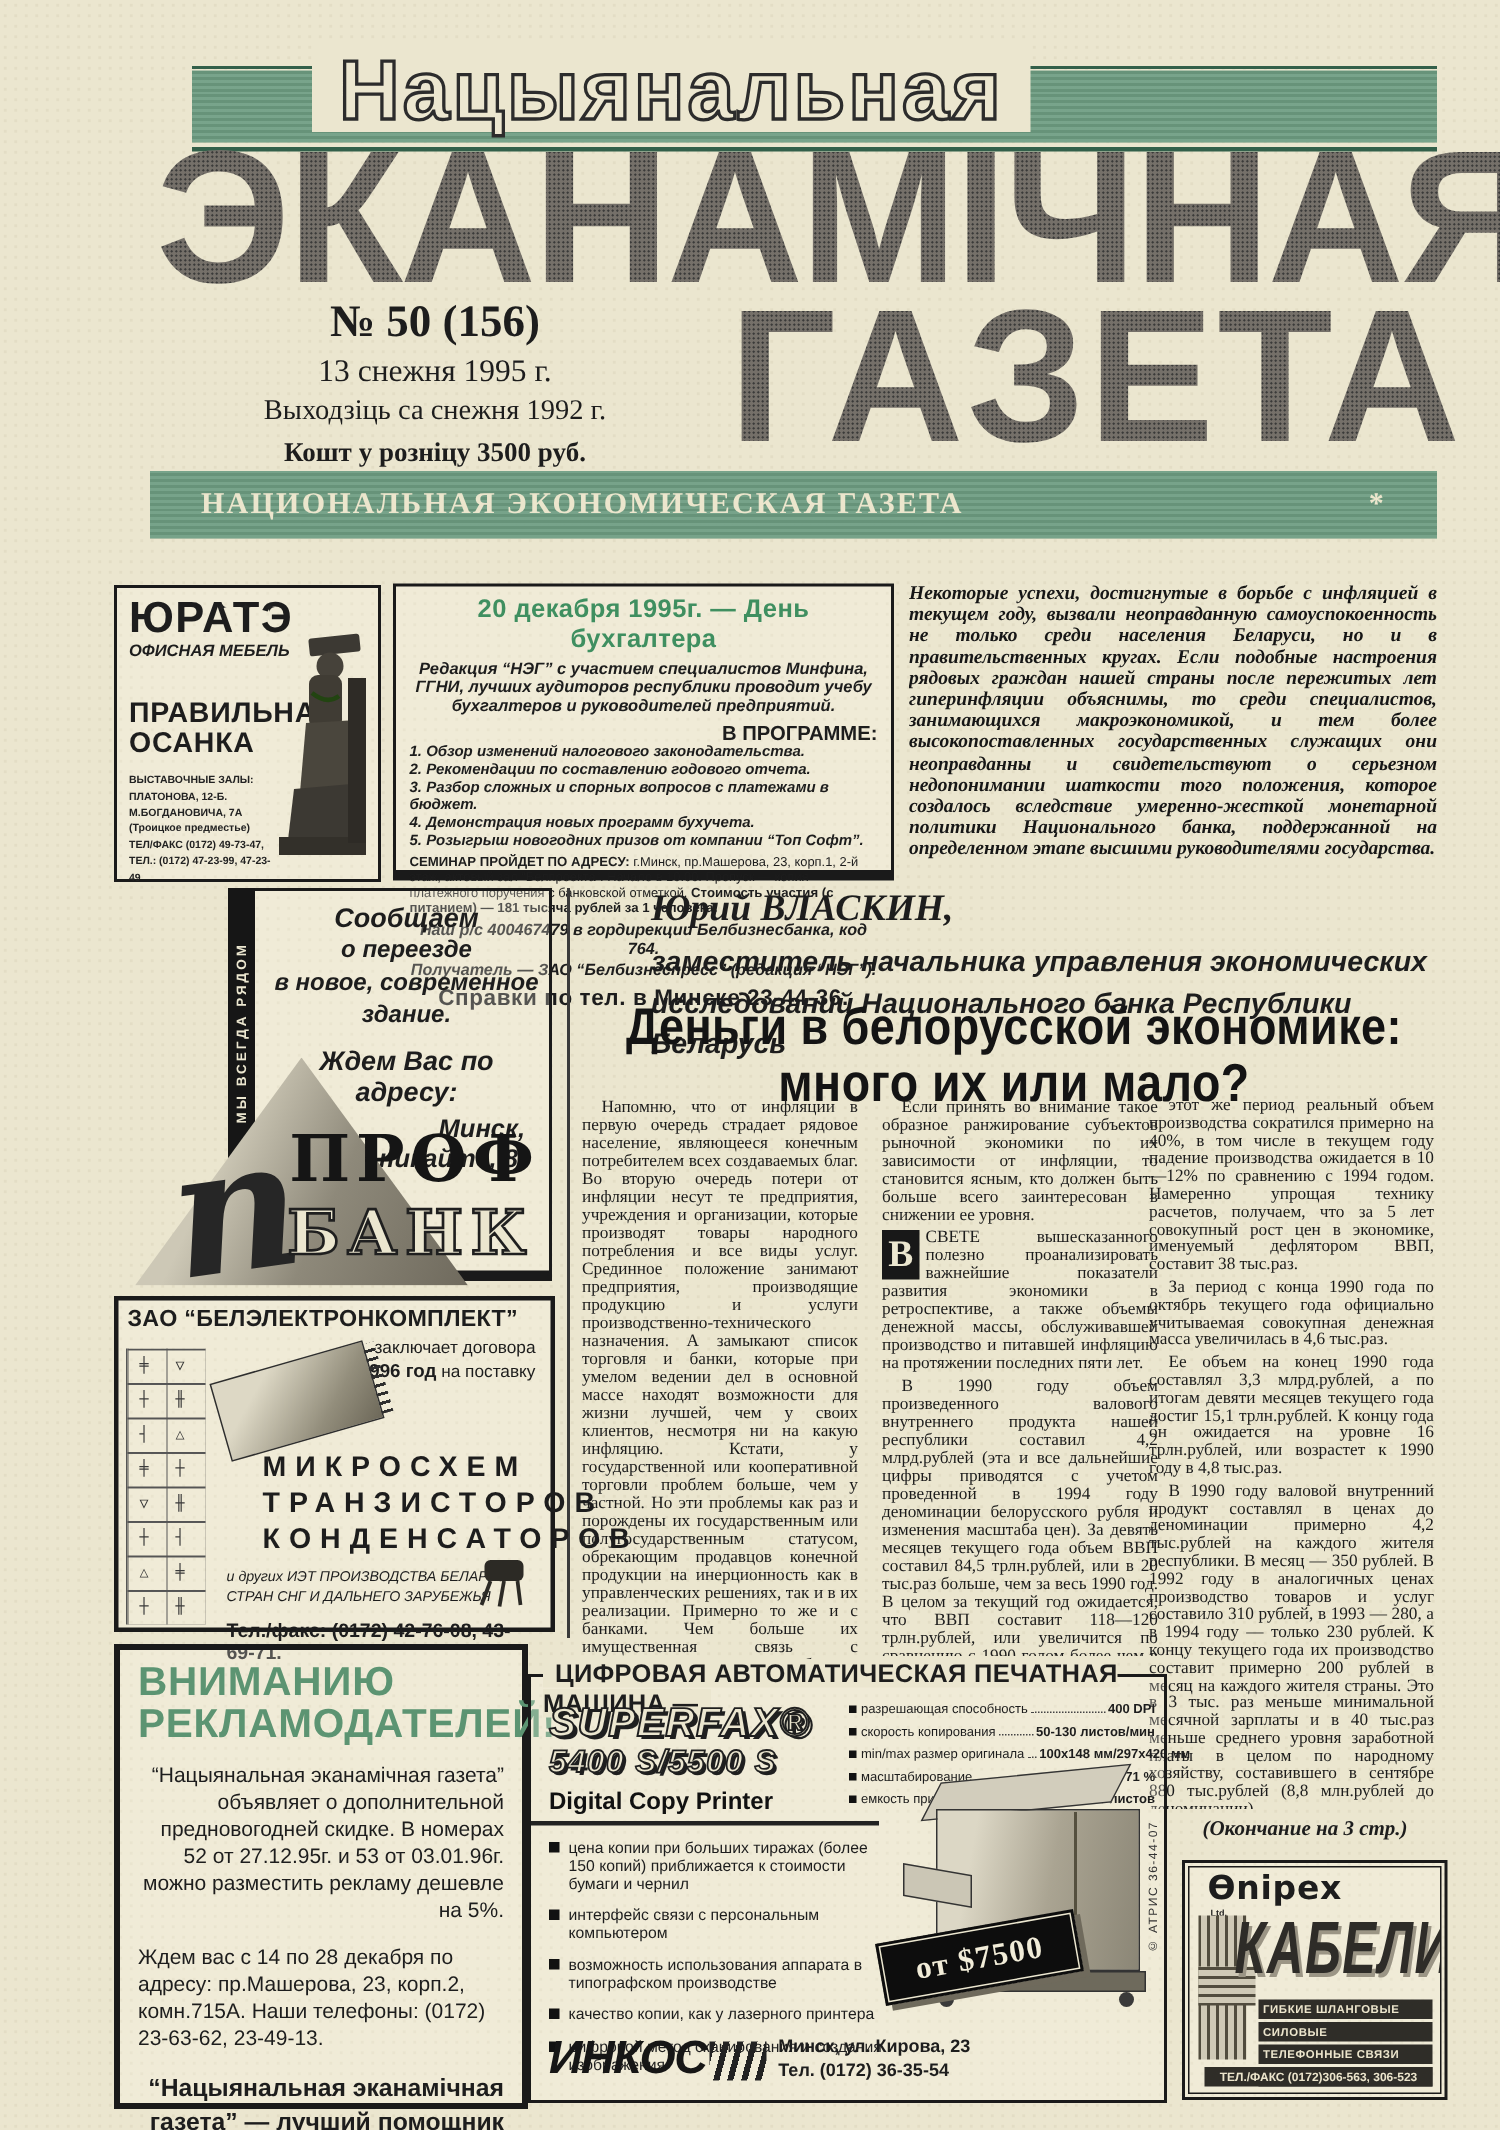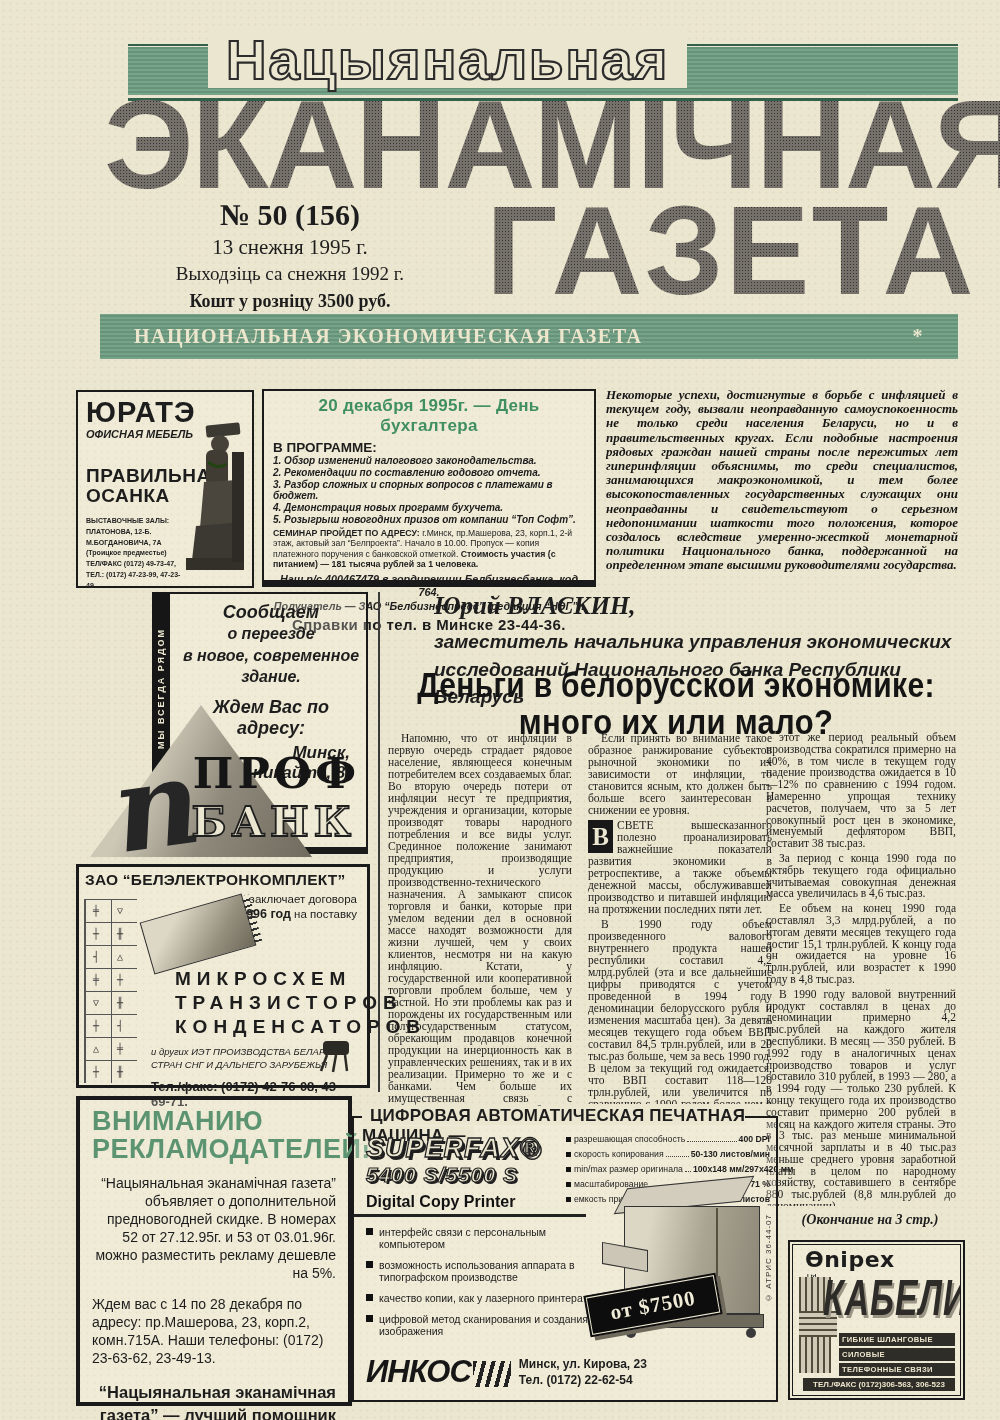--- a/index.html
+++ b/index.html
@@ -39,21 +39,21 @@
   .jur-crown{position:absolute;left:58px;top:2px;font-size:9px;letter-spacing:3px;color:#222;}
   .jur-tag{font-weight:700;font-style:italic;font-size:11px;margin-top:1px;}
   .jur-head{font-weight:700;font-size:19px;line-height:1.05;margin-top:26px;letter-spacing:.5px;}
   .jur-info{margin-top:10px;font-size:7px;font-weight:700;line-height:1.55;color:#222;width:96px;}
   .statue{position:absolute;right:4px;top:30px;}
 
   
   .seminar{padding:5px 9px 4px;border-width:2.5px 2.5px 7px 2.5px;}
   .sem-title{color:#3f8f60;font-weight:700;font-size:17px;text-align:center;letter-spacing:.3px;}
   .sem-intro{font-weight:700;font-style:italic;font-size:11px;text-align:center;line-height:1.12;margin-top:4px;}
-  .sem-label{font-weight:700;font-size:13.5px;margin-top:4px;}
+  .sem-label{font-weight:700;font-size:13.5px;margin-top:4px;text-align:right;}
   .sem-item{font-weight:700;font-style:italic;font-size:10px;line-height:1.18;}
   .sem-details{font-size:8.6px;line-height:1.2;margin-top:2px;}
   .sem-details b{font-size:8.8px;}
   .sem-acc{font-style:italic;font-weight:700;font-size:10.8px;text-align:center;line-height:1.25;margin-top:3px;}
   .sem-phone{font-weight:700;font-size:15px;text-align:center;margin-top:3px;letter-spacing:.4px;}
 
   
   .lede{font-family:"Liberation Serif",serif;font-weight:700;font-style:italic;
         font-size:13px;line-height:14.2px;text-align:justify;color:#161616;}
   .author{font-family:"Liberation Serif",serif;font-weight:700;font-style:italic;font-size:25px;}
@@ -230,20 +230,21 @@
         <path d="M20 104 L66 100 L68 136 L16 138 Z" fill="#3c3933"></path>
         <rect x="10" y="136" width="58" height="12" fill="#33302a"></rect>
         <rect x="56" y="30" width="12" height="110" fill="#2e2b26"></rect>
         <path d="M32 40 q10 8 18 2" stroke="#241" stroke-width="3" fill="none"></path>
       </svg>
     </div>
   </div>
 
   <div class="abs box seminar" style="left:262px;top:389px;width:334px;height:198px;">
     <div class="sem-title">20 декабря 1995г. — День бухгалтера</div>
+    <div class="sem-intro">Редакция “НЭГ” с участием специалистов Минфина, ГГНИ, лучших аудиторов республики проводит учебу бухгалтеров и руководителей предприятий.</div>
     <div class="sem-label">В ПРОГРАММЕ:</div>
     <div>
       <div class="sem-item">1. Обзор изменений налогового законодательства.</div>
       <div class="sem-item">2. Рекомендации по составлению годового отчета.</div>
       <div class="sem-item">3. Разбор сложных и спорных вопросов с платежами в бюджет.</div>
       <div class="sem-item">4. Демонстрация новых программ бухучета.</div>
       <div class="sem-item">5. Розыгрыш новогодних призов от компании “Топ Софт”.</div>
     </div>
     <div class="sem-details">
       <b>СЕМИНАР ПРОЙДЕТ ПО АДРЕСУ:</b><span> г.Минск, пр.Машерова, 23, корп.1, 2-й этаж, актовый зал “Белпроекта”. Начало в 10.00. Пропуск — копия платежного поручения с банковской отметкой.</span><b> Стоимость участия (с питанием) — 181 тысяча рублей за 1 человека.</b>
@@ -388,20 +389,21 @@
           <span class="val">92; 86; 82; 71 %</span>
       </div>
       <div class="spec-row">
         <span class="sq"></span>
         <span>емкость приемника</span>
           <span class="dots"></span>
           <span class="val">1000 листов</span>
       </div>
     </div>
     <div class="sfx-feats">
+      <div class="sfx-feat">цена копии при больших тиражах (более 150 копий) приближается к стоимости бумаги и чернил</div>
       <div class="sfx-feat">интерфейс связи с персональным компьютером</div>
       <div class="sfx-feat">возможность использования аппарата в типографском производстве</div>
       <div class="sfx-feat">качество копии, как у лазерного принтера</div>
       <div class="sfx-feat">цифровой метод сканирования и создания изображения</div>
     </div>
     <div class="printer">
       <div class="pr-tray"></div>
       <div class="pr-body"></div>
       <div class="pr-seam"></div>
       <div class="pr-out"></div>
@@ -410,21 +412,21 @@
       <div class="pr-wheel" style="right:130px;"></div>
     </div>
     <div class="badge">
       <span>от $7500</span>
     </div>
     <div class="dealer">
       <span class="inkos">ИНКОС</span>
       <span class="inkos-slash"></span>
       <span class="dealer-addr">
         <span>Минск, ул. Кирова, 23</span><br>
-        <span>Тел. (0172) 22-62-54</span>
+        <span>Тел. (0172) 36-35-54</span>
       </span>
     </div>
     <div class="sfx-credit">© АТРИС 36-44-07</div>
   </div>
 
   <div class="abs box kab" style="left:788px;top:1240px;width:177px;height:160px;">
     <div class="kab-in">
       <div class="kab-brandrow">
         <span class="kab-brand">Ɵnipex</span>
         <span class="kab-suffix">Ltd.</span>

